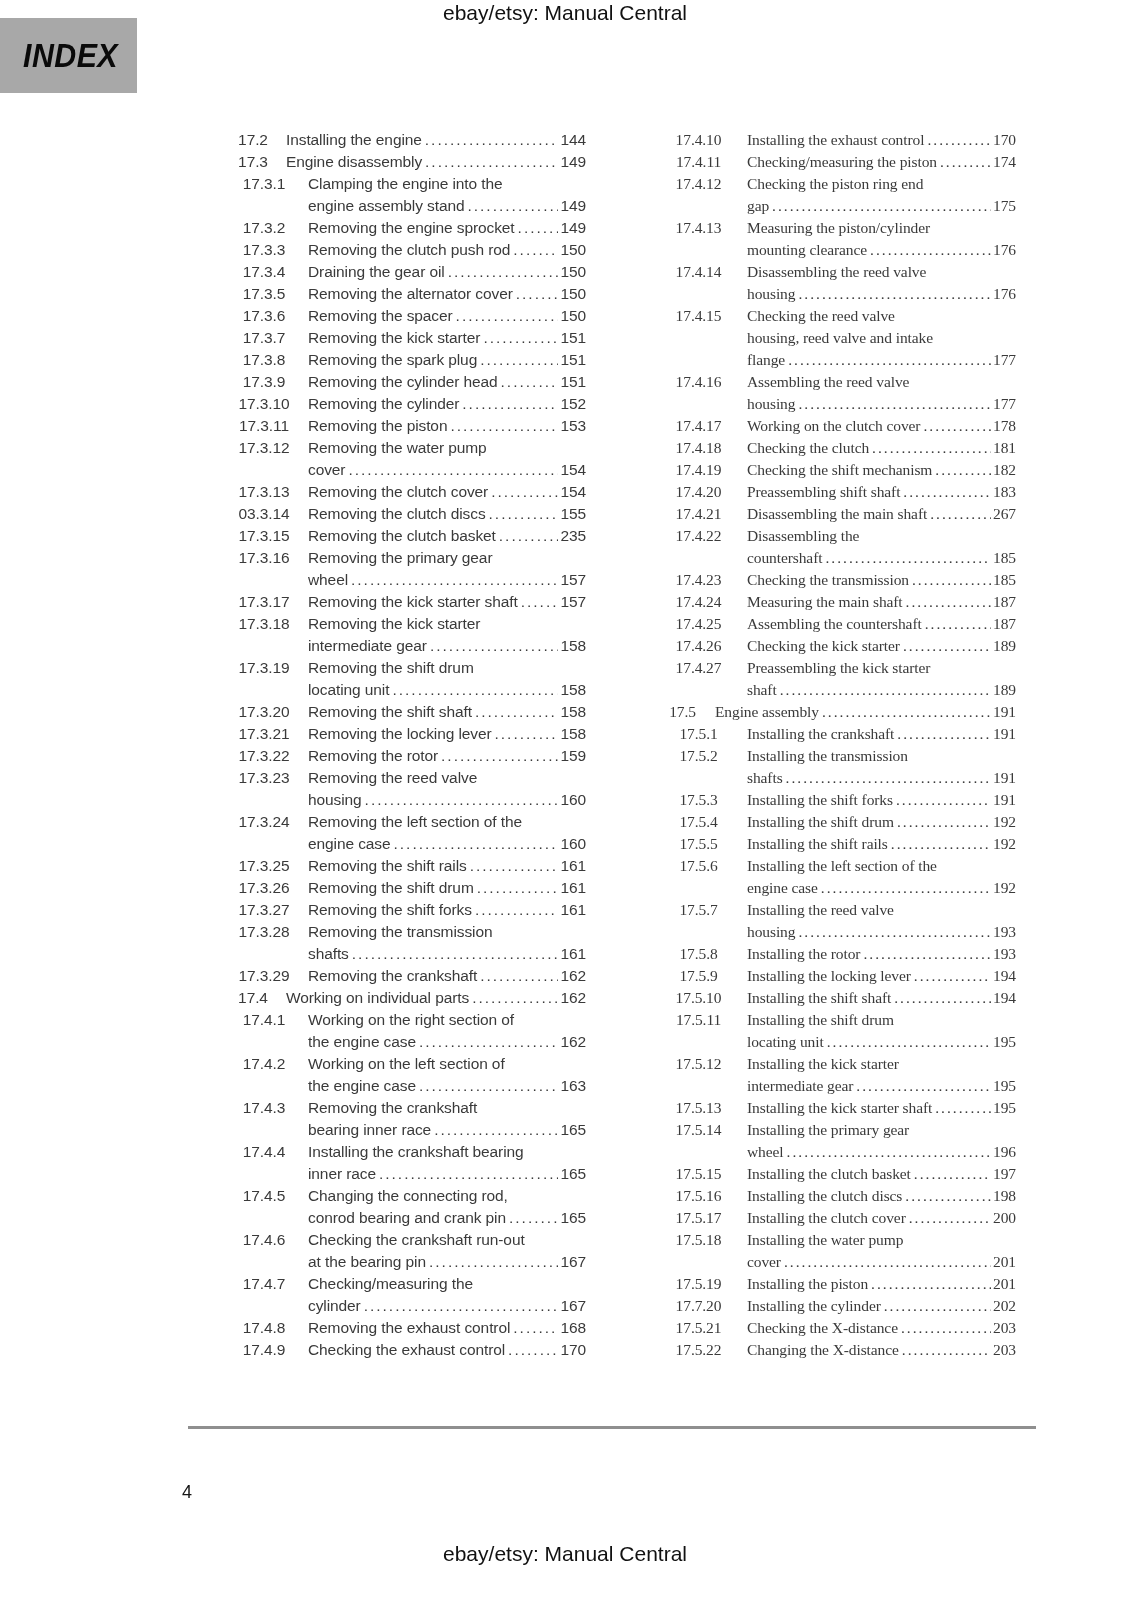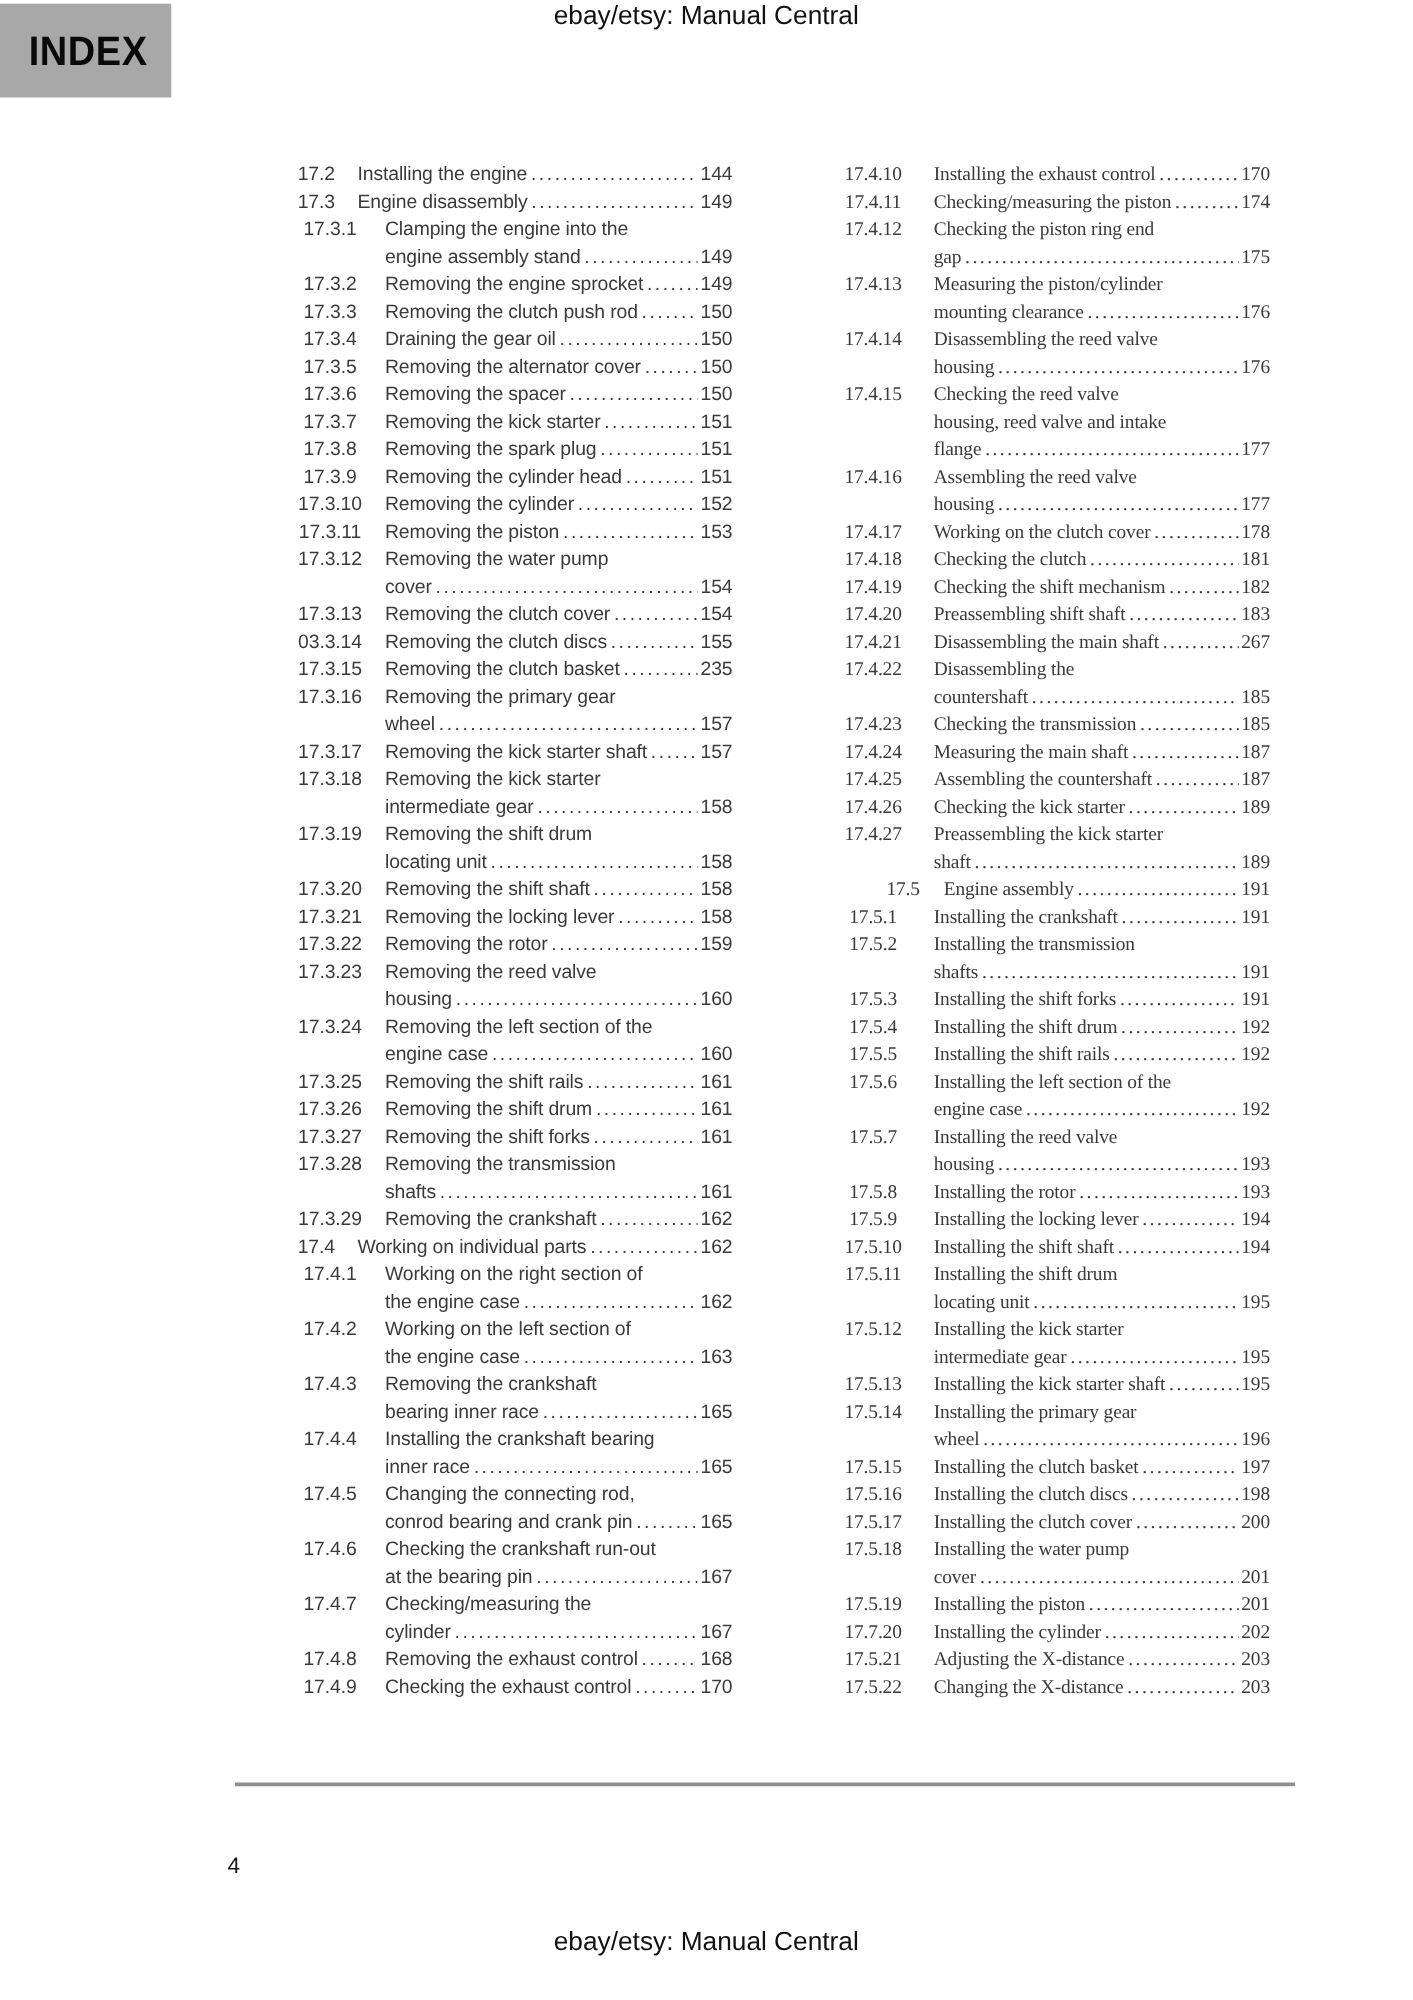--- a/index.html
+++ b/index.html
@@ -21,24 +21,24 @@
   .header-title {
     position: absolute;
     top: 0px; left: 0; width: 1130px;
     text-align: center;
     font-size: 21px;
     color: var(--heading-text);
     line-height: 26px;
   }
   .index-box {
     position: absolute;
-    top: 3px; left: 0;
+    top: 18px; left: 0;
     width: 137px; height: 75px;
     background: var(--index-box-bg);
-    display: flex; align-items: center;
+    display: flex; align-items: center; font-style: italic;
   }
   .index-box span {
     color: #0a0a0a;
     font-weight: bold;
     font-size: 33px;
     letter-spacing: 0.5px;
     padding-left: 25px;
     transform: scaleX(0.92);
     transform-origin: left center;
   }
@@ -50,21 +50,21 @@
     letter-spacing: -0.1px;
     line-height: 22px;
     text-align: center;
   }
   .col.left  { left: 220px; }
   .col.right { left: 650px; font-family: Liberation Serif, serif; }
   .entry { display: flex; align-items: flex-start; }
   .num { flex: 0 0 auto; white-space: nowrap; }
   .entry.lvl2 .num { width: 66px; }
   .entry.lvl3 .num { width: 88px; }
-  .col.right .entry.lvl2 .num { width: 65px; margin-left: 40px; }
+  .col.right .entry.lvl2 .num { width: 65px; }
   .col.right .entry.lvl3 .num { width: 97px; }
   .body { flex: 1 1 auto; min-width: 0; }
   .tline { display: flex; align-items: baseline; }
   .ttext { flex: 0 0 auto; white-space: nowrap; }
   .dots {
     flex: 1 1 auto;
     min-width: 0;
     overflow: hidden;
     white-space: nowrap;
     letter-spacing: 2px;
@@ -1071,21 +1071,21 @@
             <span class="dots">........................................................................................................................</span>
             <span class="page">202</span>
           </div>
         </span>
   </div>
 
   <div class="entry lvl3">
     <span class="num">17.5.21</span>
     <span class="body">
           <div class="tline">
-            <span class="ttext">Adjusting the X-distance</span>
+            <span class="ttext">Checking the X-distance</span>
             <span class="dots">........................................................................................................................</span>
             <span class="page">203</span>
           </div>
         </span>
   </div>
 
   <div class="entry lvl3">
     <span class="num">17.5.22</span>
     <span class="body">
           <div class="tline">

